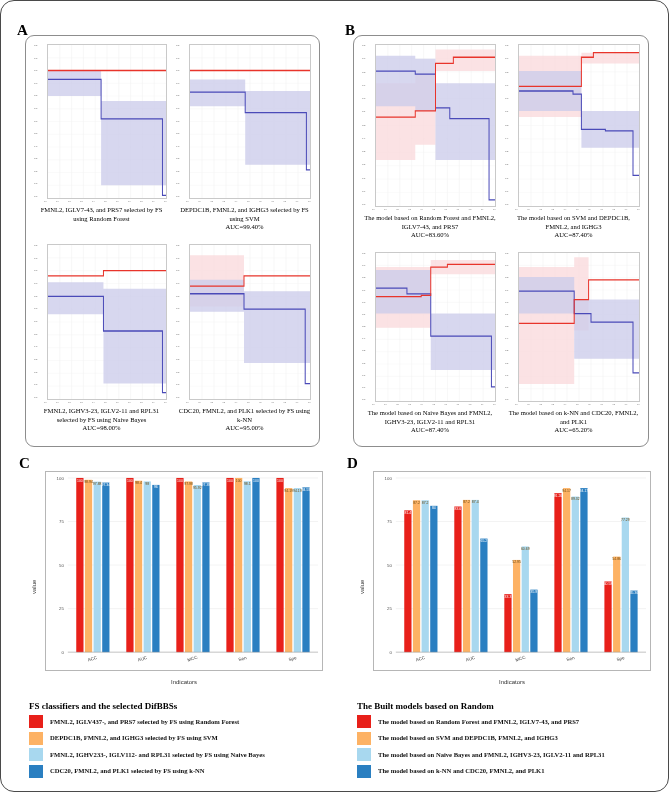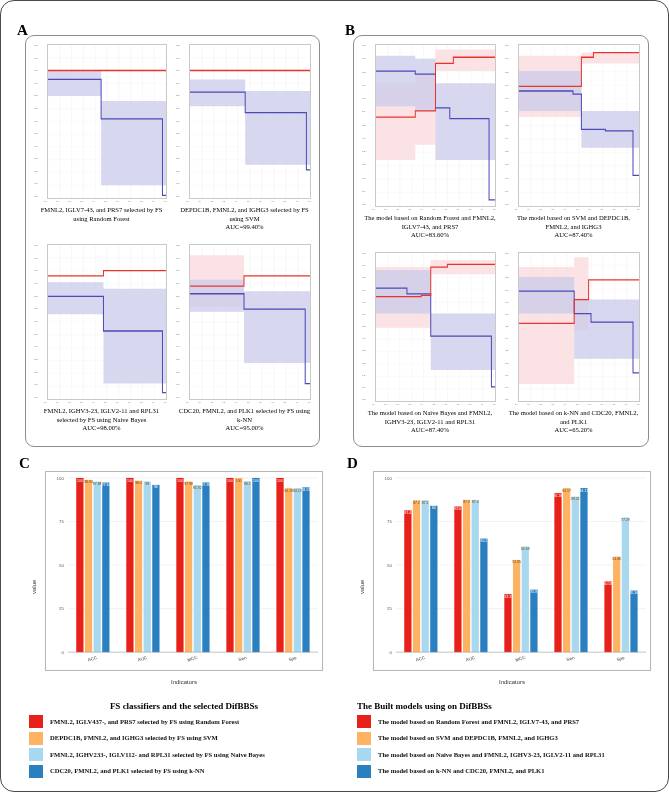--- a/index.html
+++ b/index.html
@@ -669,21 +669,21 @@
           <rect x="258.22" y="119.77" width="7.31" height="62.23" fill="#2a7fc1"></rect>
           <text class="bar-val" x="261.88" y="123.37" text-anchor="middle" fill="#ffffff">35.36</text>
           <text class="cat-lbl" x="248.80" y="190.00" text-anchor="middle" transform="rotate(-18 248.80 190.00)">Spe</text>
           <line x1="22" x2="274" y1="182" y2="182" stroke="#999" stroke-width="0.5"></line>
         </svg>
     </div>
     <div class="axis-title y" style="left:6px;top:125px;">value</div>
     <div class="axis-title x" style="left:20px;top:210px;width:278px;">Indicators</div>
   </div>
 
-  <div class="legend" style="left:28px;top:700px;width:310px;text-align:center;">
+  <div class="legend" style="left:28px;top:700px;width:310px;">
     <div class="legend-title">FS classifiers and the selected DifBBSs</div>
     <div id="legC">
         <div class="legend-row">
           <div class="legend-swatch" style="background: rgb(232, 32, 26);"></div>
           <div class="legend-label">FMNL2, IGLV437-, and PRS7 selected by FS using Random Forest</div>
         </div>
         <div class="legend-row">
           <div class="legend-swatch" style="background: rgb(253, 178, 100);"></div>
           <div class="legend-label">DEPDC1B, FMNL2, and IGHG3 selected by FS using SVM</div>
         </div>
@@ -692,21 +692,21 @@
           <div class="legend-label">FMNL2, IGHV233-, IGLV112- and RPL31 selected by FS using Naive Bayes</div>
         </div>
         <div class="legend-row">
           <div class="legend-swatch" style="background: rgb(42, 127, 193);"></div>
           <div class="legend-label">CDC20, FMNL2, and PLK1 selected by FS using k-NN</div>
         </div>
       </div>
   </div>
 
   <div class="legend" style="left:356px;top:700px;width:305px;">
-    <div class="legend-title">The Built models using on DifBBSs</div>
+    <div class="legend-title">The Built models based on Random</div>
     <div id="legD">
         <div class="legend-row">
           <div class="legend-swatch" style="background: rgb(232, 32, 26);"></div>
           <div class="legend-label">The model based on Random Forest and FMNL2, IGLV7-43, and PRS7</div>
         </div>
         <div class="legend-row">
           <div class="legend-swatch" style="background: rgb(253, 178, 100);"></div>
           <div class="legend-label">The model based on SVM and DEPDC1B, FMNL2, and IGHG3</div>
         </div>
         <div class="legend-row">

